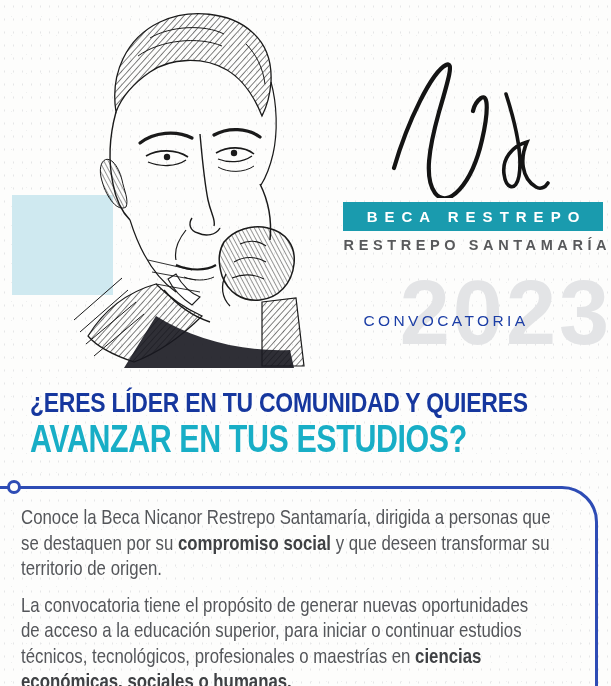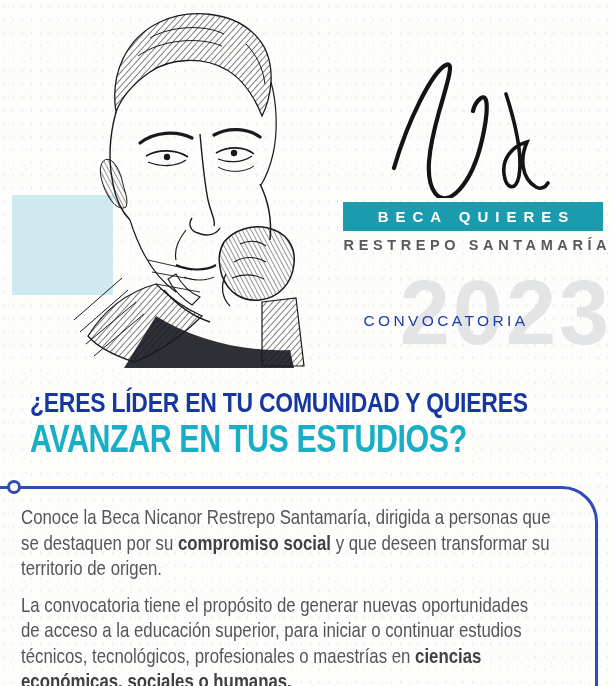--- a/index.html
+++ b/index.html
@@ -128,21 +128,21 @@
 </div>
 
 <div class="abs signature">
   <svg width="168" height="142" viewBox="0 0 168 142" fill="none" xmlns="http://www.w3.org/2000/svg">
     <path d="M6,112 C20,64 44,16 58,9 C66,5 61,22 51,56 C41,92 36,122 47,137 C60,154 84,128 94,84 C100,58 101,37 93,42 C89,45 86,50 85,55" stroke="#141414" stroke-width="4.2" stroke-linecap="round"></path>
     <path d="M118,38 C127,66 135,97 131,120 C128,136 118,133 116,118 C114,103 124,90 139,86 C132,102 133,122 148,131 C152,133.5 157,132 160,127" stroke="#141414" stroke-width="3.6" stroke-linecap="round"></path>
   </svg>
 </div>
 
 <div class="abs banner">
-  <span>BECA QUIERES</span>
+  <span>BECA RESTREPO</span>
 </div>
 
 <div class="abs subtitle">RESTREPO SANTAMARÍA</div>
 
 <div class="abs year">2023</div>
 
 <div class="abs call">CONVOCATORIA</div>
 
 <div class="abs headline">
   <div class="l1">¿ERES LÍDER EN TU COMUNIDAD Y QUIERES</div>

